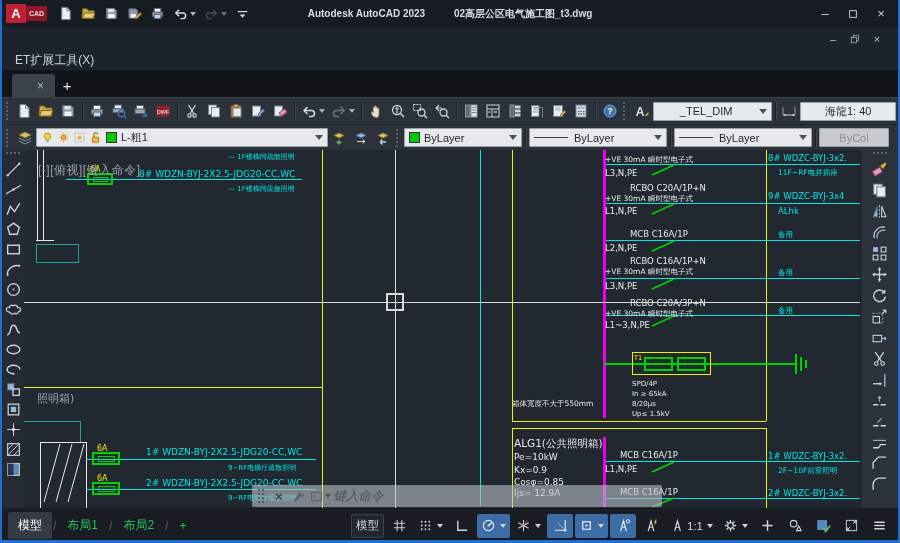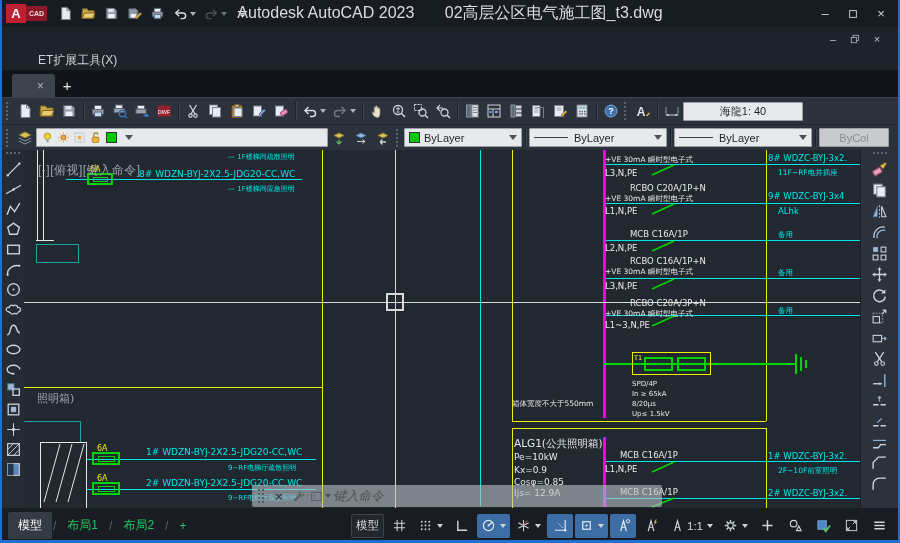--- a/index.html
+++ b/index.html
@@ -11,30 +11,30 @@
   .titlebar { height:27px; background:#171c23; display:flex; align-items:center; padding:0 4px; position:relative; }
   .logo { display:flex; align-items:center; margin-right:8px; }
   .logo-a { width:20px; height:19px; background:#c02033; color:#fff; font-weight:bold; font-size:13px;
             display:flex; align-items:center; justify-content:center; }
   .logo-cad { height:15px; background:#8e1626; color:#f3d9dc; font-size:7px; font-weight:bold; padding:0 3px;
               display:flex; align-items:center; }
   .qat { display:flex; align-items:center; gap:2px; }
   .tbtn { display:flex; align-items:center; justify-content:center; padding:2px 3px; border-radius:2px; background:transparent; border:none; cursor:pointer; }
   .tbtn.disabled { opacity:.55; }
   .dd { width:0; height:0; border-left:3px solid transparent; border-right:3px solid transparent; border-top:4px solid #aab3bd; margin-left:2px; }
-  .title-center { position:absolute; left:0; right:0; text-align:center; font-size:16px; color:#d8dce1; pointer-events:none; }
+  .title-center { position:absolute; left:0; right:0; text-align:center; font-size:10px; color:#d8dce1; pointer-events:none;font-weight:bold; }
   .title-center .doc { margin-left:26px; }
   .winbtns { margin-left:auto; display:flex; align-items:center; gap:2px; color:#cdd3da; z-index:2; }
   .winbtn { width:26px; height:20px; display:flex; align-items:center; justify-content:center; font-size:13px; cursor:pointer; }
   
   .menubar { height:23px; background:#1d232b; display:flex; align-items:center; padding:0 10px; position:relative; }
   .menu-item { color:#ccd2d9; font-size:12px; padding:2px 11px; cursor:pointer; white-space:nowrap; }
   .docbtns { margin-left:auto; display:flex; color:#b9c0c8; }
   .docbtn { width:22px; height:18px; display:flex; align-items:center; justify-content:center; cursor:pointer; font-size:11px; }
-  .etbar { height:21px; background:#1d232b; display:flex; align-items:center; padding:0 25px; border-bottom:1px solid #12161b; }
+  .etbar { height:21px; background:#1d232b; display:flex; align-items:center; padding:0 2px; border-bottom:1px solid #12161b; }
   
   .tabbar { height:26px; background:#11151a; display:flex; align-items:flex-end; padding-left:10px; }
   .ftab { height:23px; background:#3c434d; color:#e8ebef; font-size:11.5px; display:flex; align-items:center;
           padding:0 8px 0 12px; border-radius:3px 3px 0 0; cursor:pointer; }
   .ftab .tab-close { margin-left:10px; color:#aeb6bf; font-size:12px; padding:0 3px; cursor:pointer; }
   .newtab { width:24px; height:23px; color:#e8ebef; font-size:15px; display:flex; align-items:center; justify-content:center; cursor:pointer; }
   
   .toolbar1 { height:27px; background:#2b323c; border-top:1px solid #3a424d; display:flex; align-items:center; padding:0 2px; overflow:hidden; }
   .toolbar2 { height:26px; background:#2b323c; border-top:1px solid #20262e; display:flex; align-items:center; padding:0 2px; overflow:hidden; }
   .tsep { width:1px; height:18px; background:#1c2228; margin:0 3px; box-shadow:1px 0 0 #3d4550; }
@@ -430,20 +430,24 @@
       </div>
     <span class="grip"></span>
     <button class="tbtn">
         <span>
           <svg viewBox="0 0 16 16" width="16" height="16" aria-hidden="true">
             <text x="6" y="12.5" font-size="12" fill="#dde3ea" text-anchor="middle" font-weight="bold">A</text>
             <path d="M11 12.5l3-3 1 1-3 3z" fill="#e3b84e"></path>
           </svg>
         </span>
       </button>
+    <div class="combo" style="width:150px">
+      <span class="combo-text">_TEL_DIM</span>
+      <span class="chev"></span>
+    </div>
     <span class="tsep"></span>
     <button class="tbtn">
         <span>
           <svg viewBox="0 0 16 16" width="16" height="16" aria-hidden="true">
             <path d="M2 12h12" stroke="#cdd4dc"></path>
             <path d="M2 12l2.5-1.2v2.4zM14 12l-2.5-1.2v2.4z" fill="#cdd4dc"></path>
             <path d="M2 12V4M14 12V4" stroke="#8d97a4"></path>
           </svg>
         </span>
       </button>
@@ -481,20 +485,21 @@
             <circle cx="8" cy="8" r="2.5" fill="#f5a93c"></circle>
           </svg>
         </span>
       <span style="margin:0 4px 0 3px">
           <svg viewBox="0 0 16 16" width="13" height="13" aria-hidden="true">
             <rect x="4" y="7.5" width="8" height="6.5" rx="1" fill="#f0b63c" stroke="#a8791a"></rect>
             <path d="M6 7.5V5a2.5 2.5 0 0 1 5-.5" fill="none" stroke="#a8791a" stroke-width="1.4"></path>
           </svg>
         </span>
       <span class="swatch" style="background: rgb(0, 204, 0);"></span>
+      <span class="combo-text" style="text-align:left">L-粗1</span>
       <span class="chev"></span>
     </div>
     <button class="tbtn">
         <span>
           <svg viewBox="0 0 16 16" width="16" height="16" aria-hidden="true">
             <path d="M8 3l5 2.5L8 8 3 5.5z" fill="#d8c35a" stroke="#8a7427"></path>
             <path d="M8 9.5V14m0 0l-2.5-2.5M8 14l2.5-2.5" stroke="#5fb55f" fill="none" stroke-width="1.3"></path>
           </svg>
         </span>
       </button>

